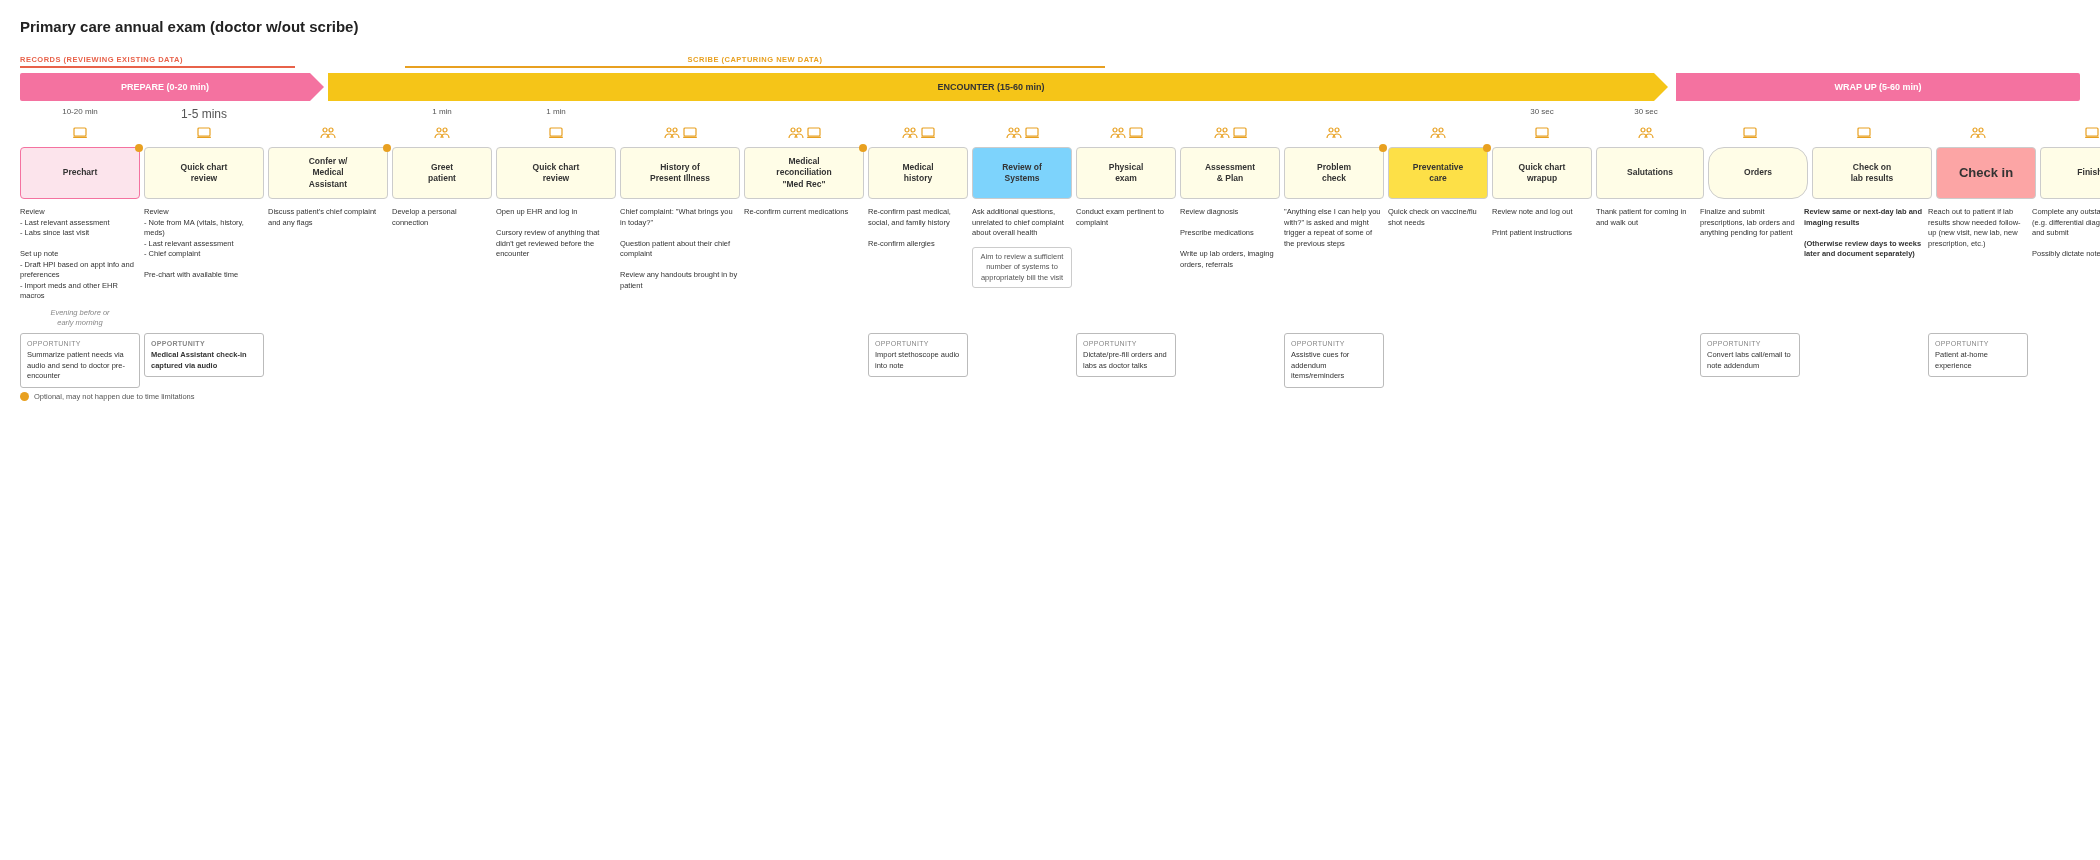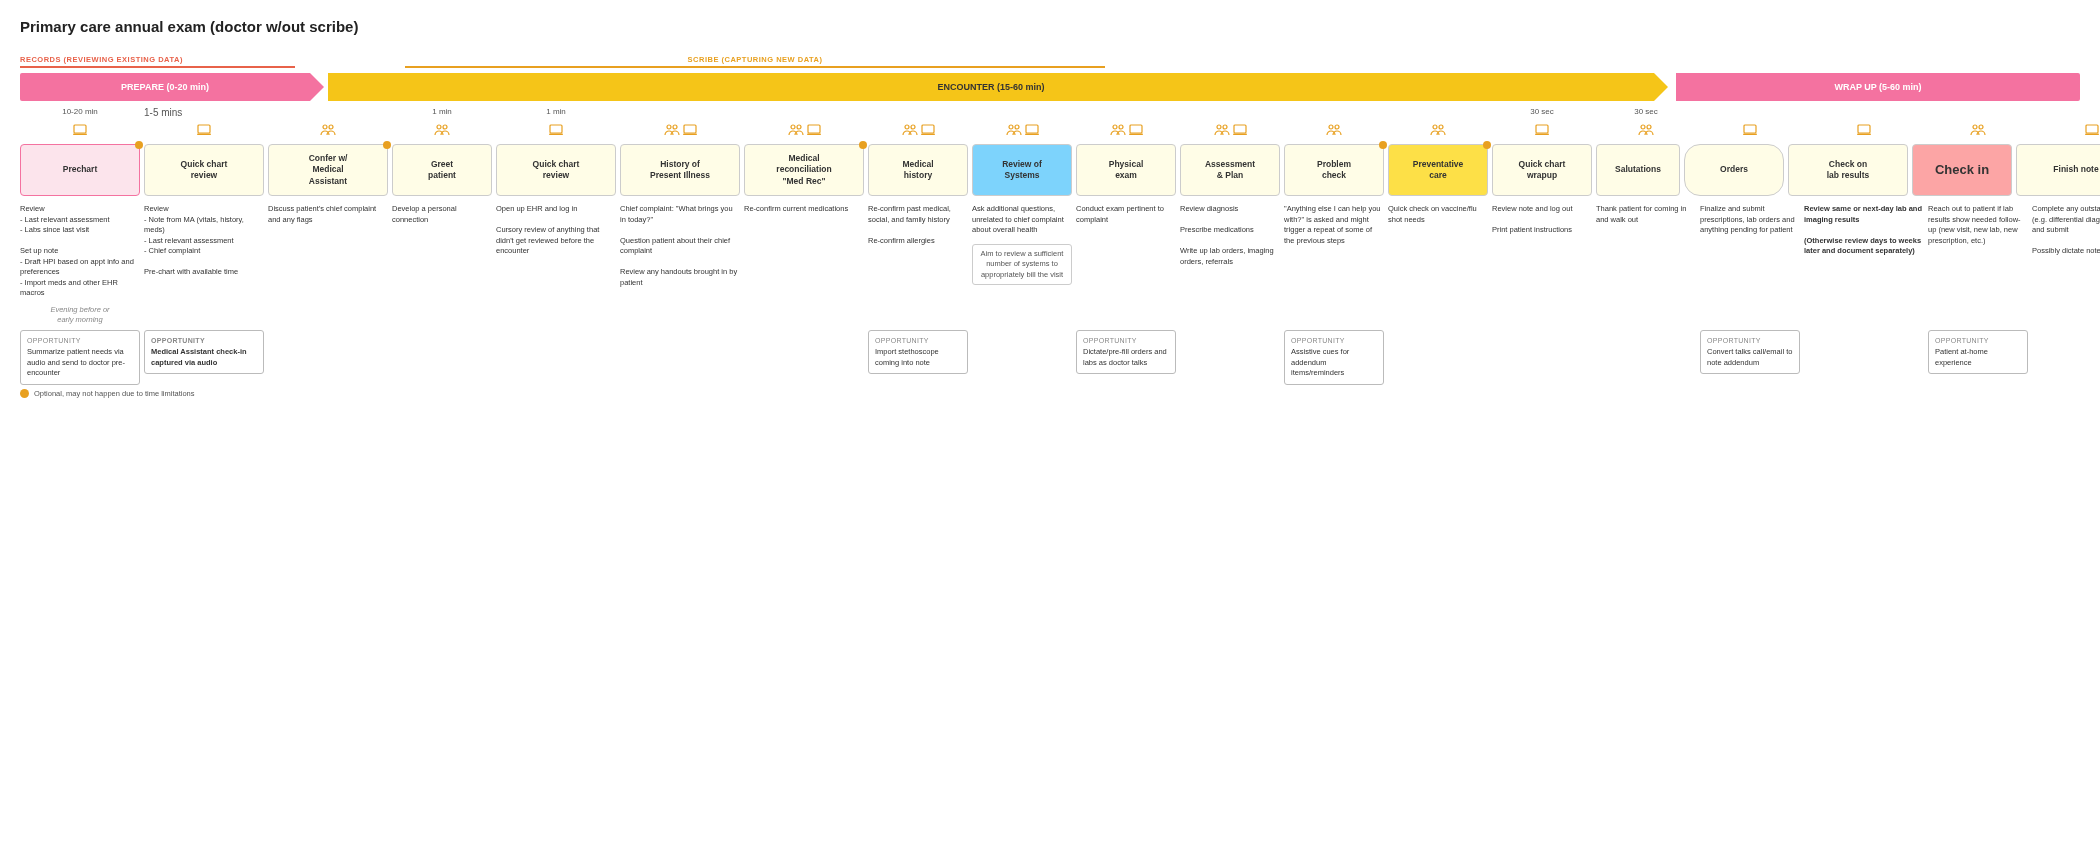--- a/index.html
+++ b/index.html
@@ -111,21 +111,21 @@
       <span>ENCOUNTER (15-60 min)</span>
     </div>
     <div class="phase-wrapup" style="margin-left:18px;">
       <span>WRAP UP (5-60 min)</span>
     </div>
   </div>
 
   <div id="cards-render">
   <div style="display: flex; gap: 4px; margin-bottom: 4px;">
         <div style="width: 120px; font-size: 8px; color: rgb(85, 85, 85); text-align: center; flex-shrink: 0;">10-20 min</div>
-        <div style="width: 120px; font-size: 10px; color: rgb(85, 85, 85); flex-shrink: 0;">1-5 mins</div>
+        <div style="width: 120px; font-size: 12px; color: rgb(85, 85, 85); text-align: center; flex-shrink: 0;">1-5 mins</div>
         <div style="width: 120px; font-size: 8px; color: rgb(85, 85, 85); text-align: center; flex-shrink: 0;"></div>
         <div style="width: 100px; font-size: 8px; color: rgb(85, 85, 85); text-align: center; flex-shrink: 0;">1 min</div>
         <div style="width: 120px; font-size: 8px; color: rgb(85, 85, 85); text-align: center; flex-shrink: 0;">1 min</div>
         <div style="width: 120px; font-size: 8px; color: rgb(85, 85, 85); text-align: center; flex-shrink: 0;"></div>
         <div style="width: 120px; font-size: 8px; color: rgb(85, 85, 85); text-align: center; flex-shrink: 0;"></div>
         <div style="width: 100px; font-size: 8px; color: rgb(85, 85, 85); text-align: center; flex-shrink: 0;"></div>
         <div style="width: 100px; font-size: 8px; color: rgb(85, 85, 85); text-align: center; flex-shrink: 0;"></div>
         <div style="width: 100px; font-size: 8px; color: rgb(85, 85, 85); text-align: center; flex-shrink: 0;"></div>
         <div style="width: 100px; font-size: 8px; color: rgb(85, 85, 85); text-align: center; flex-shrink: 0;"></div>
         <div style="width: 100px; font-size: 8px; color: rgb(85, 85, 85); text-align: center; flex-shrink: 0;"></div>
@@ -352,21 +352,21 @@
 check<span style="position: absolute; top: -4px; right: -4px; width: 8px; height: 8px; border-radius: 50%; background: rgb(232, 160, 32);"></span></div>
         </div>
         <div style="width: 100px; flex-shrink: 0; position: relative;">
           <div style="border: 1.5px solid rgb(204, 204, 204); border-radius: 4px; padding: 6px 5px; text-align: center; font-size: 8.5px; font-weight: bold; color: rgb(51, 51, 51); background: #fde047; position: relative; min-height: 52px; display: flex; align-items: center; justify-content: center; line-height: 1.35; white-space: pre-wrap;">Preventative
 care<span style="position: absolute; top: -4px; right: -4px; width: 8px; height: 8px; border-radius: 50%; background: rgb(232, 160, 32);"></span></div>
         </div>
         <div style="width: 100px; flex-shrink: 0; position: relative;">
           <div style="border: 1.5px solid rgb(204, 204, 204); border-radius: 4px; padding: 6px 5px; text-align: center; font-size: 8.5px; font-weight: bold; color: rgb(51, 51, 51); background: rgb(255, 253, 231); position: relative; min-height: 52px; display: flex; align-items: center; justify-content: center; line-height: 1.35; white-space: pre-wrap;">Quick chart
 wrapup</div>
         </div>
-        <div style="width: 84px; flex-shrink: 0; position: relative;">
+        <div style="width: 108px; flex-shrink: 0; position: relative;">
           <div style="border: 1.5px solid rgb(204, 204, 204); border-radius: 4px; padding: 6px 5px; text-align: center; font-size: 8.5px; font-weight: bold; color: rgb(51, 51, 51); background: rgb(255, 253, 231); position: relative; min-height: 52px; display: flex; align-items: center; justify-content: center; line-height: 1.35; white-space: pre-wrap;">Salutations</div>
         </div>
         <div style="width: 100px; flex-shrink: 0; position: relative;">
           <div style="border: 1.5px solid rgb(204, 204, 204); border-radius: 16px; padding: 6px 5px; text-align: center; font-size: 8.5px; font-weight: bold; color: rgb(51, 51, 51); background: rgb(255, 253, 231); position: relative; min-height: 52px; display: flex; align-items: center; justify-content: center; line-height: 1.35; white-space: pre-wrap;">Orders</div>
         </div>
         <div style="width: 120px; flex-shrink: 0; position: relative;">
           <div style="border: 1.5px solid rgb(204, 204, 204); border-radius: 4px; padding: 6px 5px; text-align: center; font-size: 8.5px; font-weight: bold; color: rgb(51, 51, 51); background: rgb(255, 253, 231); position: relative; min-height: 52px; display: flex; align-items: center; justify-content: center; line-height: 1.35; white-space: pre-wrap;">Check on
 lab results</div>
         </div>
         <div style="width: 100px; flex-shrink: 0; position: relative;">
@@ -481,21 +481,21 @@
           </div>
         </div>
         <div style="width: 120px; flex-shrink: 0;"></div>
         <div style="width: 100px; flex-shrink: 0;"></div>
         <div style="width: 120px; flex-shrink: 0;"></div>
         <div style="width: 120px; flex-shrink: 0;"></div>
         <div style="width: 120px; flex-shrink: 0;"></div>
         <div style="width: 100px; flex-shrink: 0;">
           <div style="border: 1.5px solid rgb(187, 187, 187); border-radius: 3px; padding: 5px 6px; font-size: 7.5px; color: rgb(51, 51, 51); line-height: 1.4;">
             <div style="font-size: 7px; color: rgb(136, 136, 136); text-transform: uppercase; letter-spacing: 0.3px; margin-bottom: 2px;">Opportunity</div>
-            <div>Import stethoscope coming into note</div>
+            <div>Import stethoscope audio into note</div>
           </div>
         </div>
         <div style="width: 100px; flex-shrink: 0;"></div>
         <div style="width: 100px; flex-shrink: 0;">
           <div style="border: 1.5px solid rgb(187, 187, 187); border-radius: 3px; padding: 5px 6px; font-size: 7.5px; color: rgb(51, 51, 51); line-height: 1.4;">
             <div style="font-size: 7px; color: rgb(136, 136, 136); text-transform: uppercase; letter-spacing: 0.3px; margin-bottom: 2px;">Opportunity</div>
             <div>Dictate/pre-fill orders and labs as doctor talks</div>
           </div>
         </div>
         <div style="width: 100px; flex-shrink: 0;"></div>
@@ -504,21 +504,21 @@
             <div style="font-size: 7px; color: rgb(136, 136, 136); text-transform: uppercase; letter-spacing: 0.3px; margin-bottom: 2px;">Opportunity</div>
             <div>Assistive cues for addendum items/reminders</div>
           </div>
         </div>
         <div style="width: 100px; flex-shrink: 0;"></div>
         <div style="width: 100px; flex-shrink: 0;"></div>
         <div style="width: 100px; flex-shrink: 0;"></div>
         <div style="width: 100px; flex-shrink: 0;">
           <div style="border: 1.5px solid rgb(187, 187, 187); border-radius: 3px; padding: 5px 6px; font-size: 7.5px; color: rgb(51, 51, 51); line-height: 1.4;">
             <div style="font-size: 7px; color: rgb(136, 136, 136); text-transform: uppercase; letter-spacing: 0.3px; margin-bottom: 2px;">Opportunity</div>
-            <div>Convert talks call/email to note addendum</div>
+            <div>Convert labs call/email to note addendum</div>
           </div>
         </div>
         <div style="width: 120px; flex-shrink: 0;"></div>
         <div style="width: 100px; flex-shrink: 0;">
           <div style="border: 1.5px solid rgb(187, 187, 187); border-radius: 3px; padding: 5px 6px; font-size: 7.5px; color: rgb(51, 51, 51); line-height: 1.4;">
             <div style="font-size: 7px; color: rgb(136, 136, 136); text-transform: uppercase; letter-spacing: 0.3px; margin-bottom: 2px;">Opportunity</div>
             <div>Patient at-home experience</div>
           </div>
         </div>
         <div style="width: 120px; flex-shrink: 0;"></div>

